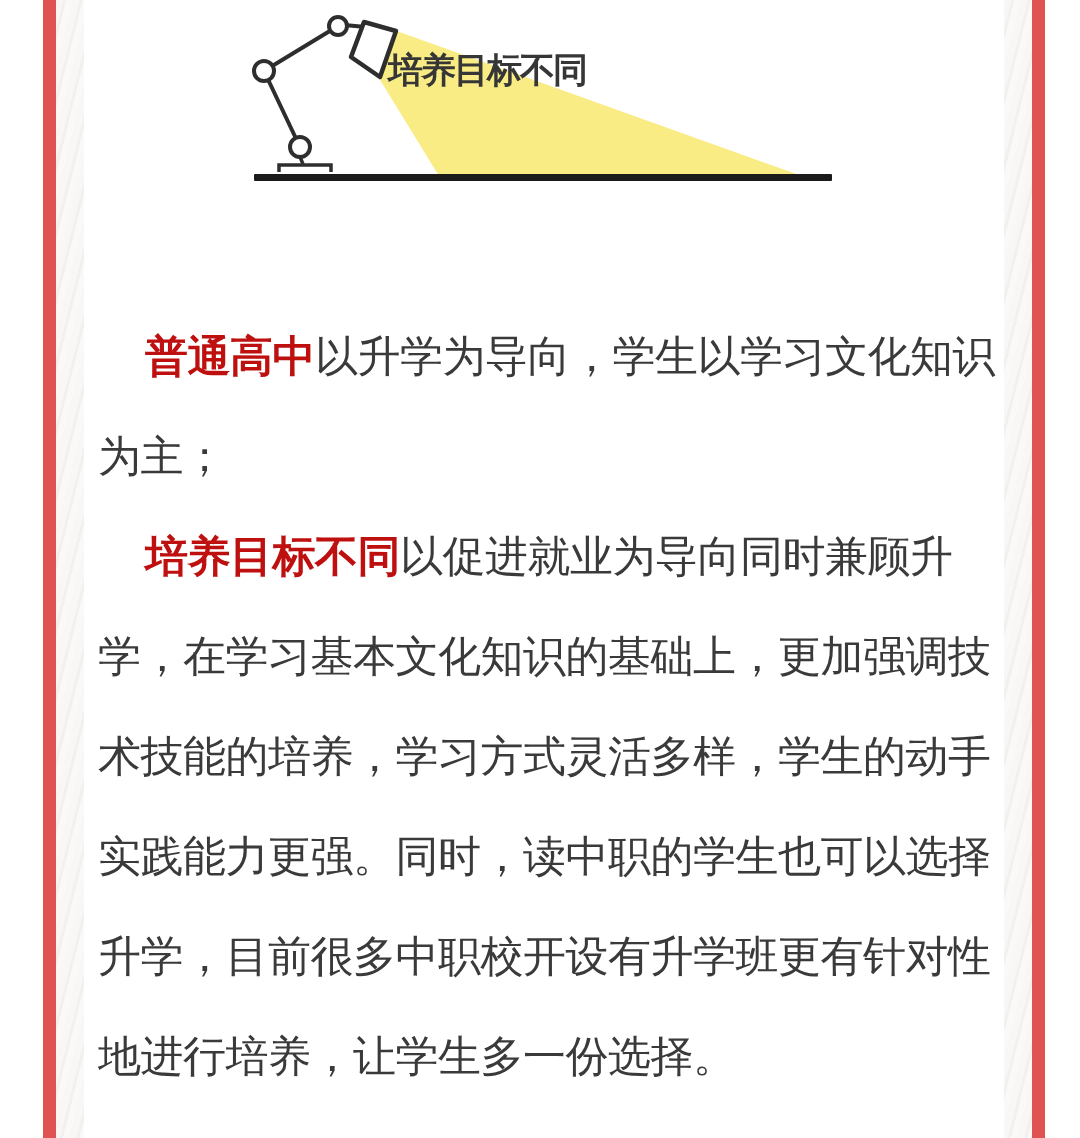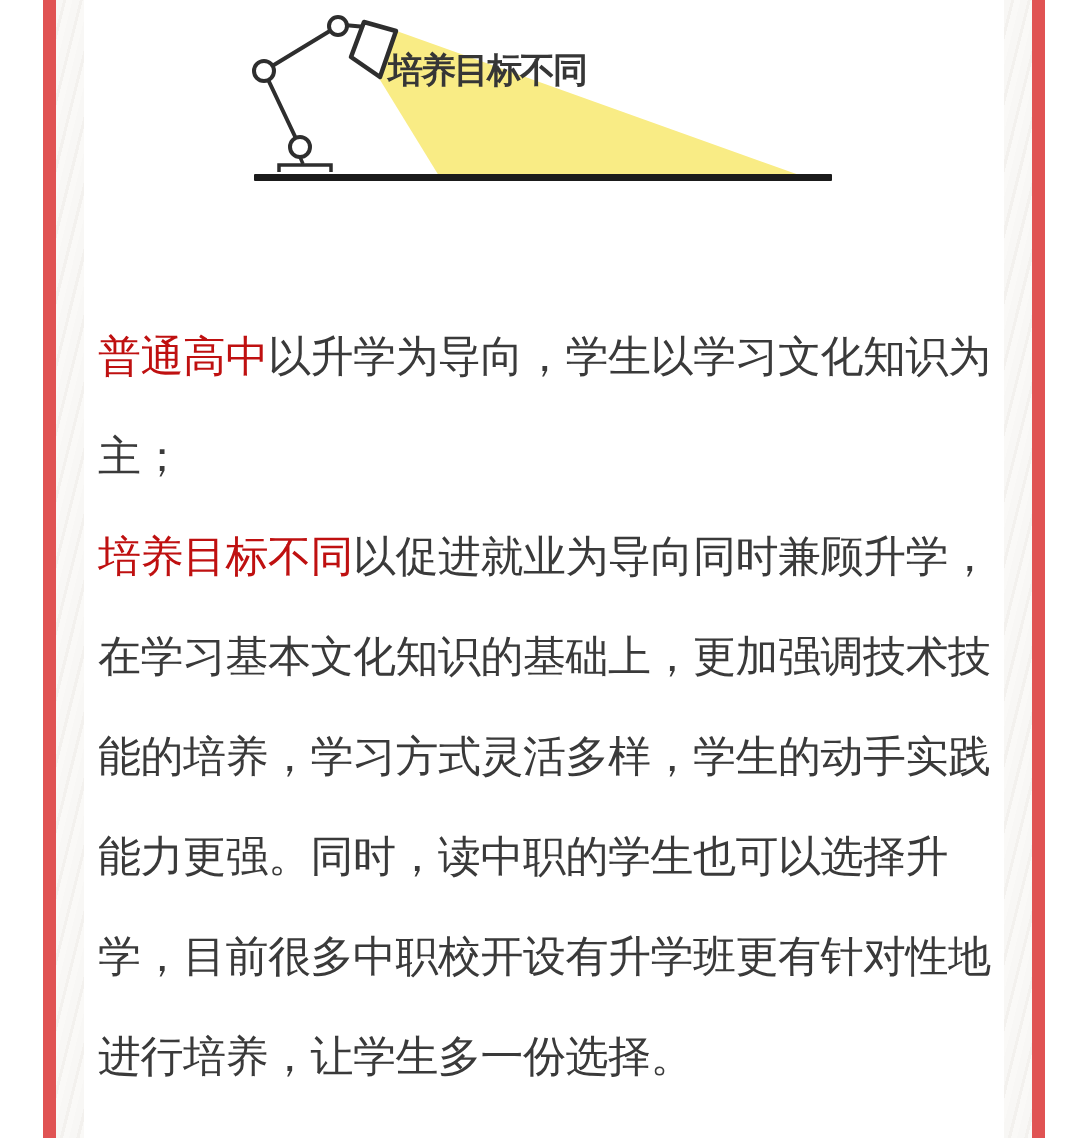--- a/index.html
+++ b/index.html
@@ -46,21 +46,21 @@
   
   .article{
     position:absolute;left:98px;top:306px;width:900px;
     font-size:43px;line-height:100px;
     color:#3a3a3a;font-weight:500;
     letter-spacing:-0.5px;
     text-align:left;
   }
   .article p{margin:0;padding:0;}
   .lead-highlight{
-    color:#bf1010;font-weight:400;
+    color:#bf1010;font-weight:700;margin-left:47px;
   }
 </style>
 </head>
 <body>
 
 <div class="page">
 
   <div class="texture-strip texture-left"></div>
   <div class="texture-strip texture-right"></div>
   <div class="accent-bar accent-left"></div>

